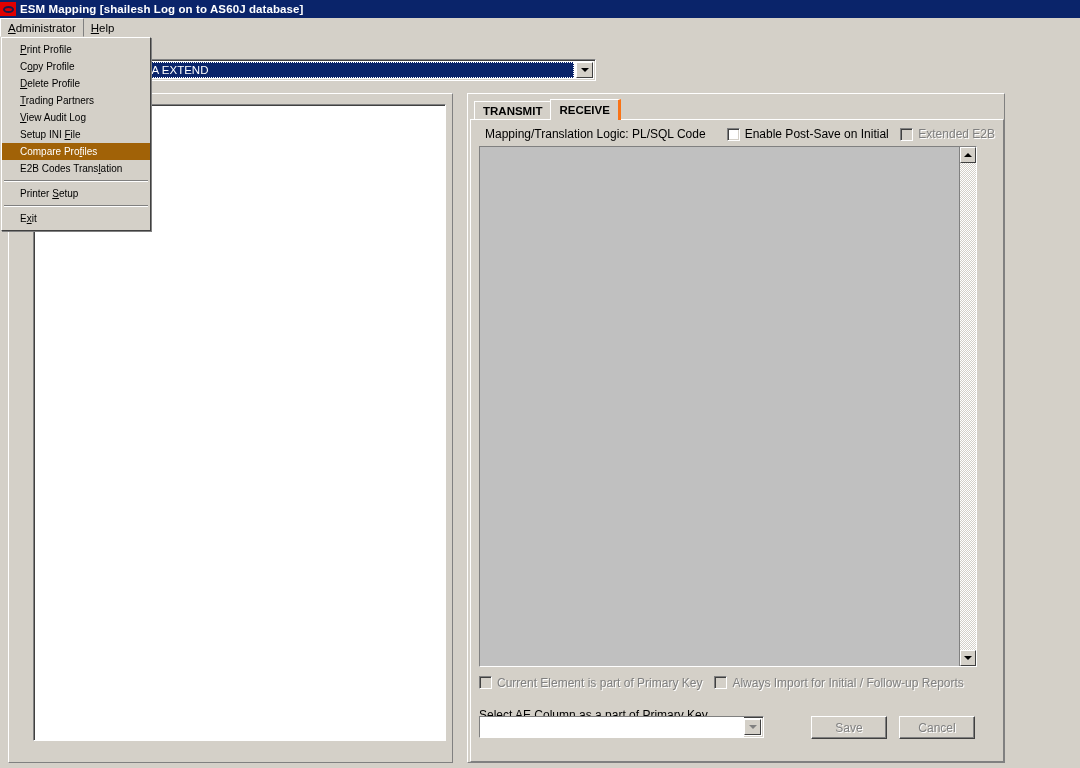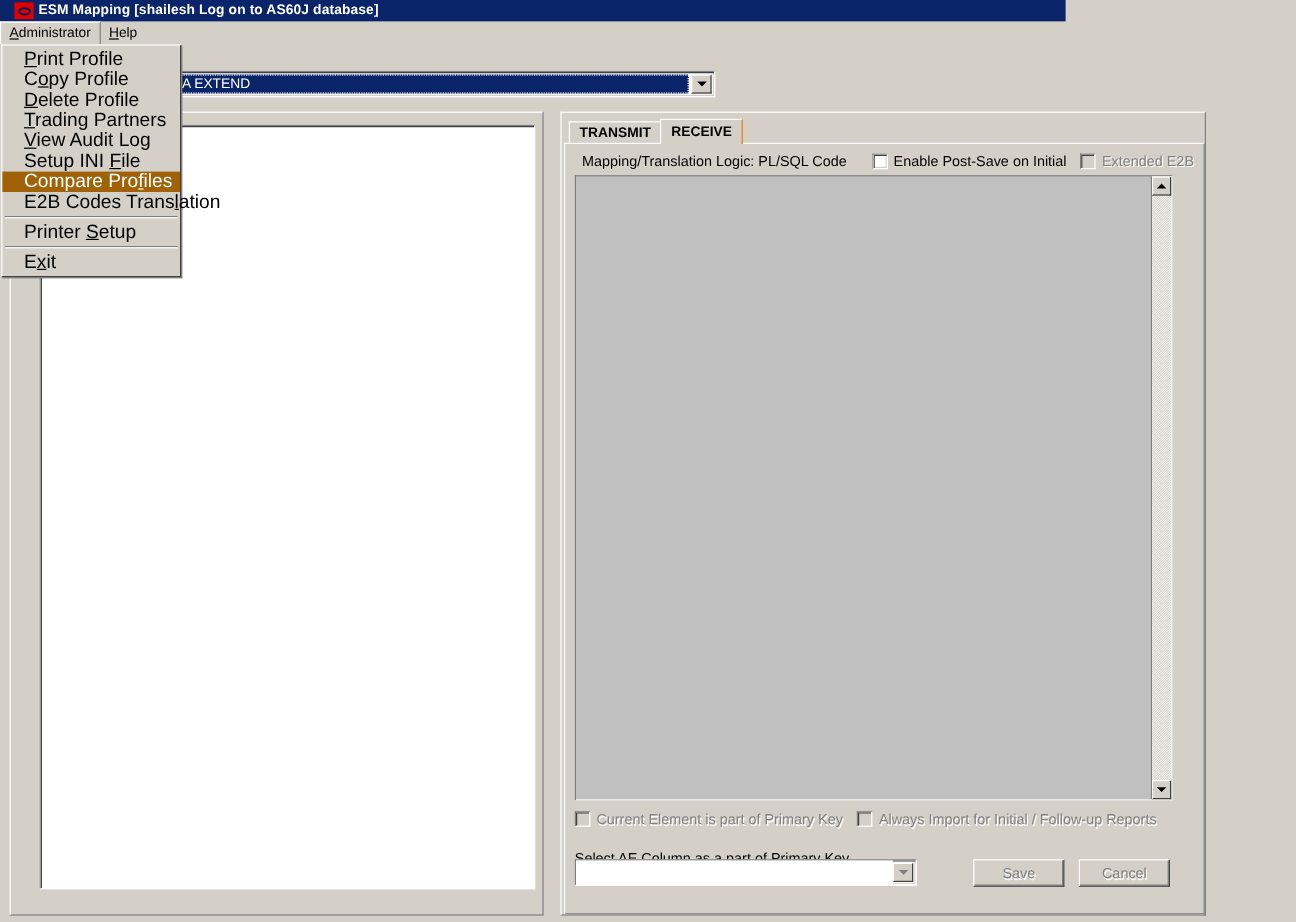--- a/index.html
+++ b/index.html
@@ -15,24 +15,24 @@
   }
   #app {
     position: relative;
     width: 1080px; height: 768px;
     background: #d4d0c8;
   }
 
   
   .titlebar {
     position: absolute; left: 0; top: 0;
-    width: 888px; height: 18px;
+    width: 1080px; height: 18px;
     background: #0a246a;
     display: flex; align-items: center;
-    padding-left: 12px;
+    padding-left: 0;
   }
   .title-icon {
     width: 16px; height: 14px;
     background: #e00000;
     margin-right: 4px;
     display: flex; align-items: center; justify-content: center;
     flex: 0 0 auto;
   }
   .title-icon .ring {
     width: 11px; height: 7px;
@@ -82,21 +82,21 @@
     border-right: 1px solid #404040;
     border-bottom: 1px solid #404040;
     box-shadow: 1px 1px 0 #808080;
     padding: 3px 0 3px 0;
     z-index: 90;
   }
   .menu-popup .mi {
     height: 17px;
     line-height: 17px;
     padding: 0 6px 0 18px;
-    font-size: 16px;
+    font-size: 10px;
     color: #000;
     white-space: nowrap;
   }
   .menu-popup .mi.selected {
     background: #a16207;
     color: #ffffff;
   }
   .menu-sep {
     height: 0; margin: 3px 2px 3px 2px;
     border-top: 1px solid #808080;
@@ -222,21 +222,21 @@
     border-left: 1px solid #ffffff;
     border-right: 1px solid #808080;
     margin-right: -1px;
     color: #000;
   }
   .tab.active {
     height: 21px;
     background: #d4d0c8;
     border-top: 1px solid #ffffff;
     border-left: 1px solid #ffffff;
-    border-right: 1px solid #f97316;
+    border-right: 3px solid #f97316;
     z-index: 5;
     position: relative;
   }
   .tab-body {
     position: absolute; left: 2px; top: 25px;
     width: 534px; height: 643px;
     background: #d4d0c8;
     border-top: 1px solid #ffffff;
     border-left: 1px solid #ffffff;
     border-right: 1px solid #808080;

